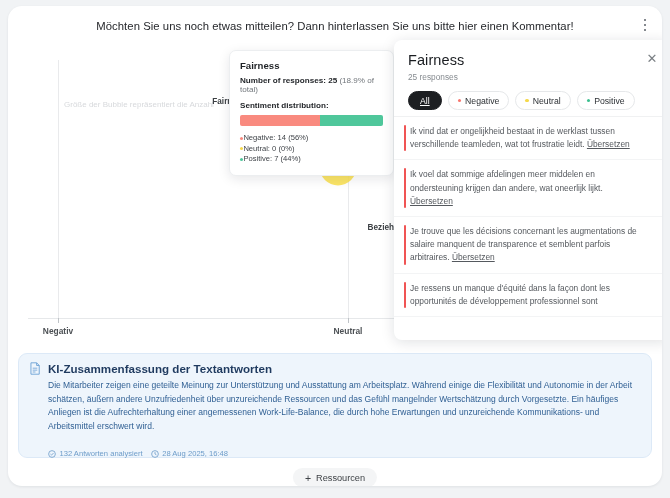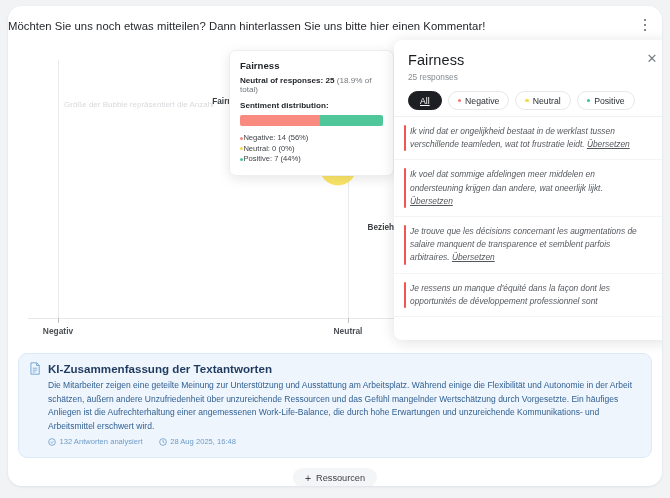--- a/index.html
+++ b/index.html
@@ -22,20 +22,21 @@
     border-radius: 14px;
     box-shadow: 0 1px 3px rgba(16,24,40,.08);
     overflow: hidden;
   }
 
   
   .qtitle {
     position: absolute;
     left: 0; top: 12px;
     width: 654px;
+    text-align: center;
     font-size: 11.3px;
     color: #26282c;
     line-height: 16px;
     letter-spacing: .05px;
   }
   .kebab {
     position: absolute;
     right: 8px; top: 8px;
     width: 18px; height: 22px;
     display: flex; flex-direction: column;
@@ -156,21 +157,20 @@
     font-size: 8.7px; color: #2c3034;
     cursor: pointer; white-space: nowrap;
   }
   .pill.active { background: #1d1f22; color: #fff; border-color: #1d1f22; padding: 0 11px; text-decoration: underline; }
   .resp-list {
     position: absolute;
     left: 0; top: 76px;
     width: 276px; height: 220px;
     overflow: hidden;
     border-top: 1px solid #f0f1f2;
-    font-style: italic;
   }
   .resp {
     position: relative;
     padding: 8px 24px 8px 16px;
     border-bottom: 1px solid #f3f4f5;
   }
   .resp .bar {
     position: absolute; left: 10px; top: 8px; bottom: 8px;
     width: 2px; border-radius: 1px;
   }
@@ -190,22 +190,22 @@
     padding: 8px 12px 16px 10px;
   }
   .sum-head { display: flex; align-items: center; gap: 7px; margin-bottom: 4px; }
   .sum-title { font-size: 11.6px; font-weight: 700; color: #1f3a5f; }
   .doc-icon { width: 12px; height: 13px; flex: none; }
   .sum-body {
     font-size: 8.5px; line-height: 13.6px; color: #2f5f93;
     padding-left: 19px; padding-right: 4px;
   }
   .sum-meta {
-    display: flex; gap: 16px; align-items: center;
-    padding-left: 19px; margin-top: 4px;
+    display: flex; gap: 8px; align-items: center;
+    padding-left: 19px; margin-top: 16px;
     font-size: 7.6px; color: #6d9cc9;
   }
   .sum-meta span { display: flex; align-items: center; gap: 3.5px; }
 
   
   .initiative {
     position: absolute;
     left: 50%; top: 462px;
     transform: translateX(-50%);
     display: flex; align-items: center; gap: 5px;
@@ -247,21 +247,21 @@
       <div class="xaxis"></div>
       <div class="tick" style="left:40px;"></div>
       <div class="tick" style="left:330px;"></div>
       <div class="xlabel" style="left:40px;">Negativ</div>
       <div class="xlabel" style="left:330px;">Neutral</div>
     </div>
 
     <div class="tooltip">
       <div class="tt-title">Fairness</div>
       <div class="tt-count">
-        <b>Neutral of responses:</b>
+        <b>Number of responses:</b>
         <b>25</b>
         <span>(18.9% of total)</span>
       </div>
       <div class="tt-sub">Sentiment distribution:</div>
       <div class="tt-bar">
         <div style="width:56%; background:#F98A7F;"></div>
         <div style="width:44%; background:#4FC79B;"></div>
       </div>
       <div class="tt-legend">
         <div>

